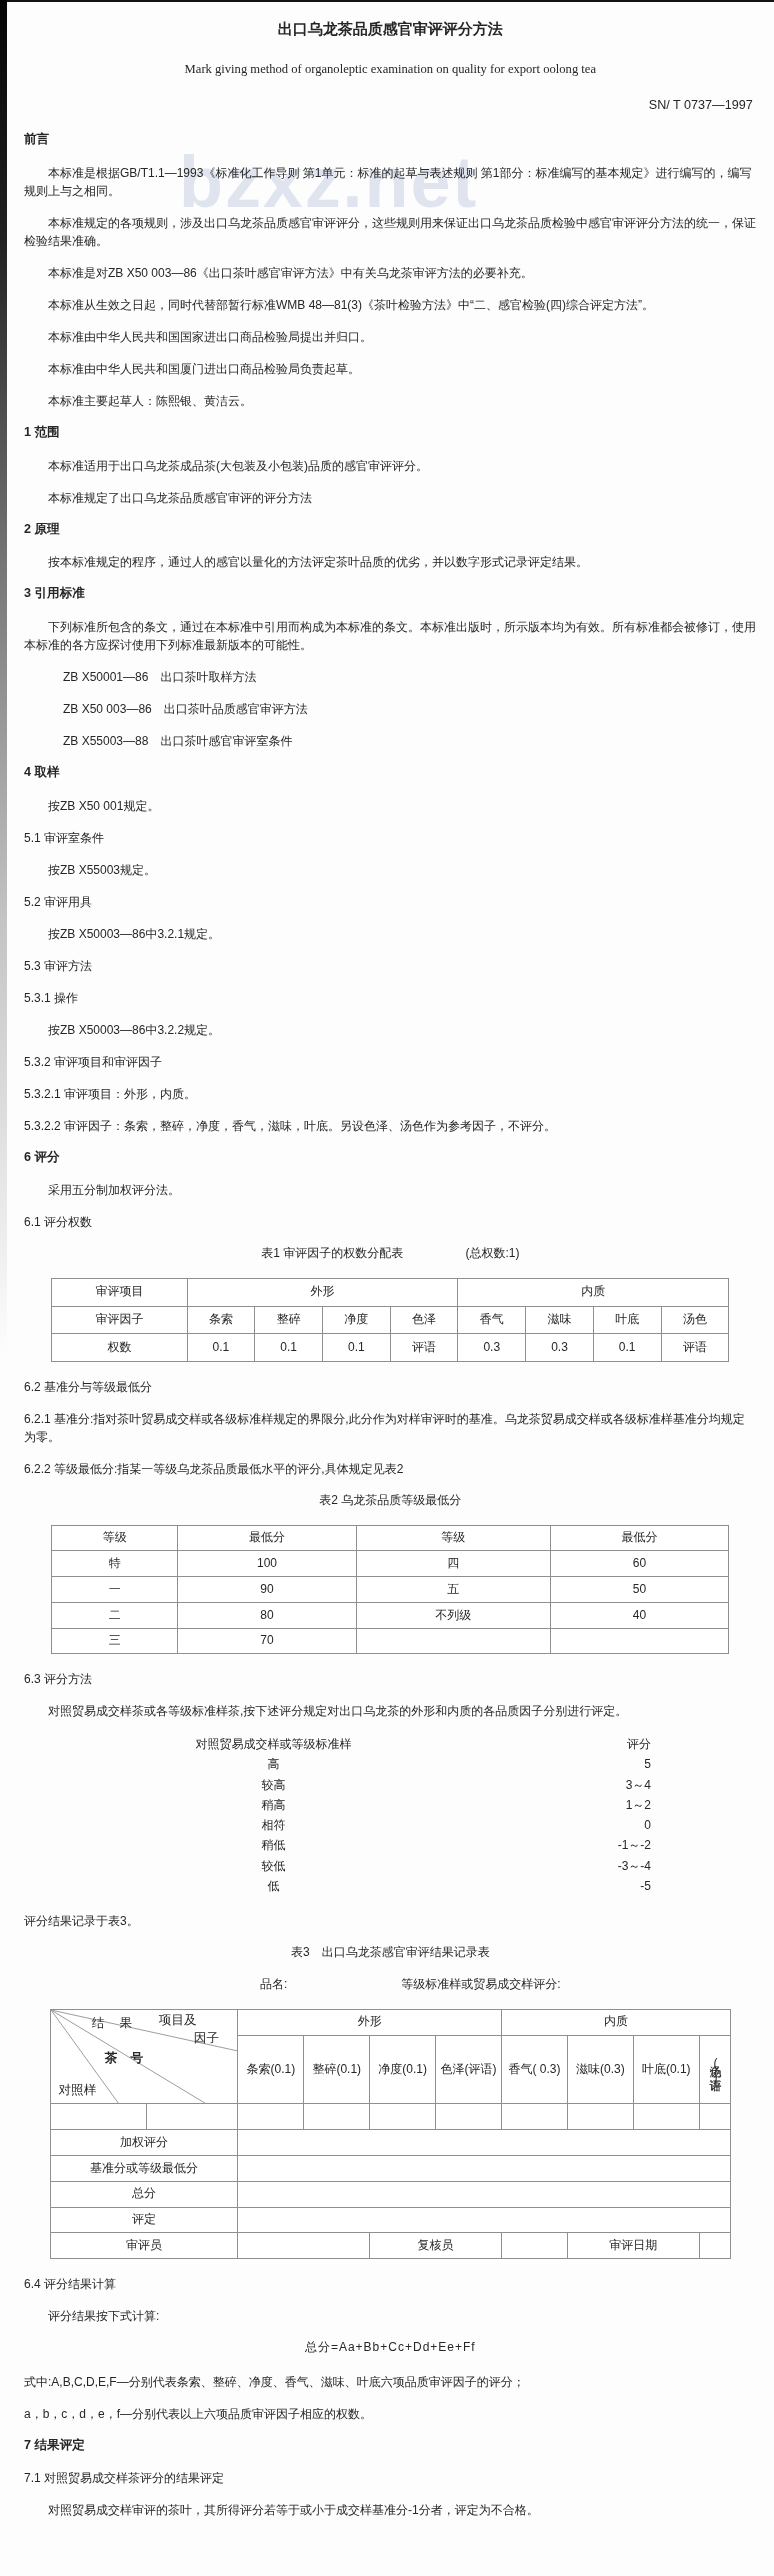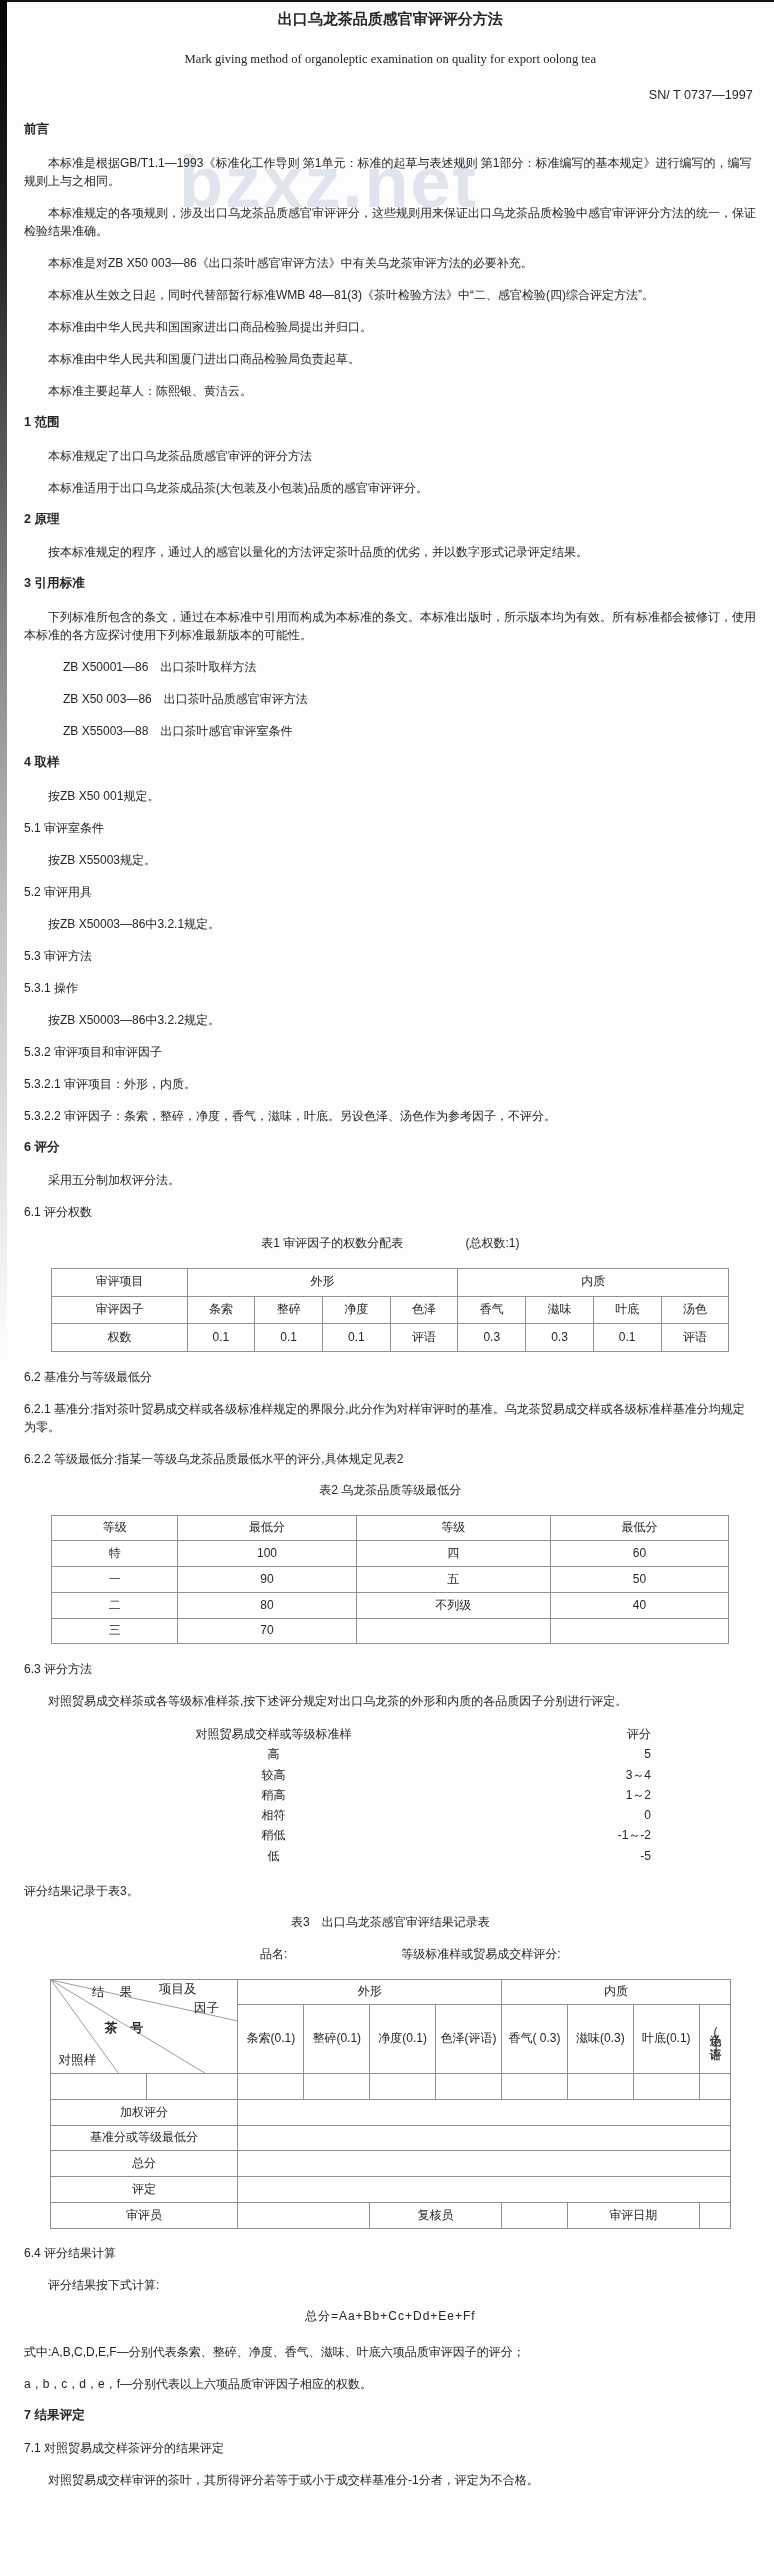--- a/index.html
+++ b/index.html
@@ -14,21 +14,21 @@
     position:absolute; top:0; left:0; width:6.8px; height:1355px;
     background:linear-gradient(#050505 0%, #222 18%, #777 42%, #c4c4c4 68%, rgba(210,210,210,0) 100%);
   }
   .watermark {
     position:absolute; top:141px; left:179px; z-index:0;
     font-size:72px; font-weight:bold; letter-spacing:1.9px;
     color:rgba(120,140,185,0.22); user-select:none; white-space:nowrap;
   }
   .content { position:relative; z-index:1; padding:7.7px 17.4px 0 24px; }
 
-  .doc-title { text-align:center; font-size:15px; font-weight:bold; margin:2px 0 23px; }
+  .doc-title { text-align:center; font-size:15px; font-weight:bold; margin:12px 0 23px; }
   .doc-title-en { text-align:center; font-size:12.6px; margin:0 0 21px; font-family:"Liberation Serif","DejaVu Serif",serif; }
   .doc-code { text-align:right; font-size:12.6px; margin:0 0 19.4px; padding-right:3.9px; }
 
   p, .ln { margin:0 0 13.6px; line-height:18.4px; }
   .h { font-weight:bold; font-size:12.6px; margin:3.9px 0 15.5px; }
   .indent { text-indent:2em; }
   .ref { margin-left:39px; }
 
   table { border-collapse:collapse; background:#fff; }
   td { border:1px solid #8f8f8f; text-align:center; font-size:12px; padding:1.9px 2.9px; line-height:15.5px; }
@@ -84,22 +84,22 @@
     <div class="h">前言</div>
     <p class="indent">本标准是根据GB/T1.1—1993《标准化工作导则  第1单元：标准的起草与表述规则  第1部分：标准编写的基本规定》进行编写的，编写规则上与之相同。</p>
     <p class="indent">本标准规定的各项规则，涉及出口乌龙茶品质感官审评评分，这些规则用来保证出口乌龙茶品质检验中感官审评评分方法的统一，保证检验结果准确。</p>
     <p class="indent">本标准是对ZB X50 003—86《出口茶叶感官审评方法》中有关乌龙茶审评方法的必要补充。</p>
     <p class="indent">本标准从生效之日起，同时代替部暂行标准WMB 48—81(3)《茶叶检验方法》中“二、感官检验(四)综合评定方法”。</p>
     <p class="indent">本标准由中华人民共和国国家进出口商品检验局提出并归口。</p>
     <p class="indent">本标准由中华人民共和国厦门进出口商品检验局负责起草。</p>
     <p class="indent">本标准主要起草人：陈熙银、黄洁云。</p>
 
     <div class="h">1  范围</div>
+    <p class="indent">本标准适用于出口乌龙茶成品茶(大包装及小包装)品质的感官审评评分。</p>
     <p class="indent">本标准规定了出口乌龙茶品质感官审评的评分方法</p>
-    <p class="indent">本标准适用于出口乌龙茶成品茶(大包装及小包装)品质的感官审评评分。</p>
 
     <div class="h">2  原理</div>
     <p class="indent">按本标准规定的程序，通过人的感官以量化的方法评定茶叶品质的优劣，并以数字形式记录评定结果。</p>
 
     <div class="h">3  引用标准</div>
     <p class="indent">下列标准所包含的条文，通过在本标准中引用而构成为本标准的条文。本标准出版时，所示版本均为有效。所有标准都会被修订，使用本标准的各方应探讨使用下列标准最新版本的可能性。</p>
     <p class="ref">ZB X50001—86　出口茶叶取样方法</p>
     <p class="ref">ZB X50 003—86　出口茶叶品质感官审评方法</p>
     <p class="ref">ZB X55003—88　出口茶叶感官审评室条件</p>
 
@@ -238,20 +238,24 @@
         <span class="c1">稍高</span>
         <span class="c2">1～2</span>
       </div>
       <div class="row">
         <span class="c1">相符</span>
         <span class="c2">0</span>
       </div>
       <div class="row">
         <span class="c1">稍低</span>
         <span class="c2">-1～-2</span>
+      </div>
+      <div class="row">
+        <span class="c1">较低</span>
+        <span class="c2">-3～-4</span>
       </div>
       <div class="row">
         <span class="c1">低</span>
         <span class="c2">-5</span>
       </div>
     </div>
 
     <p>评分结果记录于表3。</p>
 
     <div class="caption">

